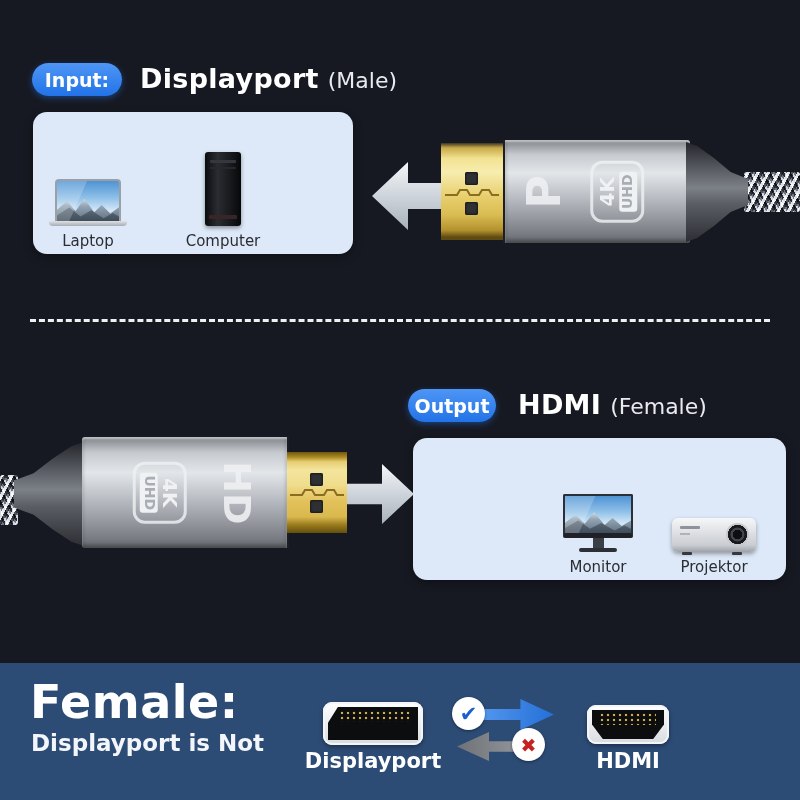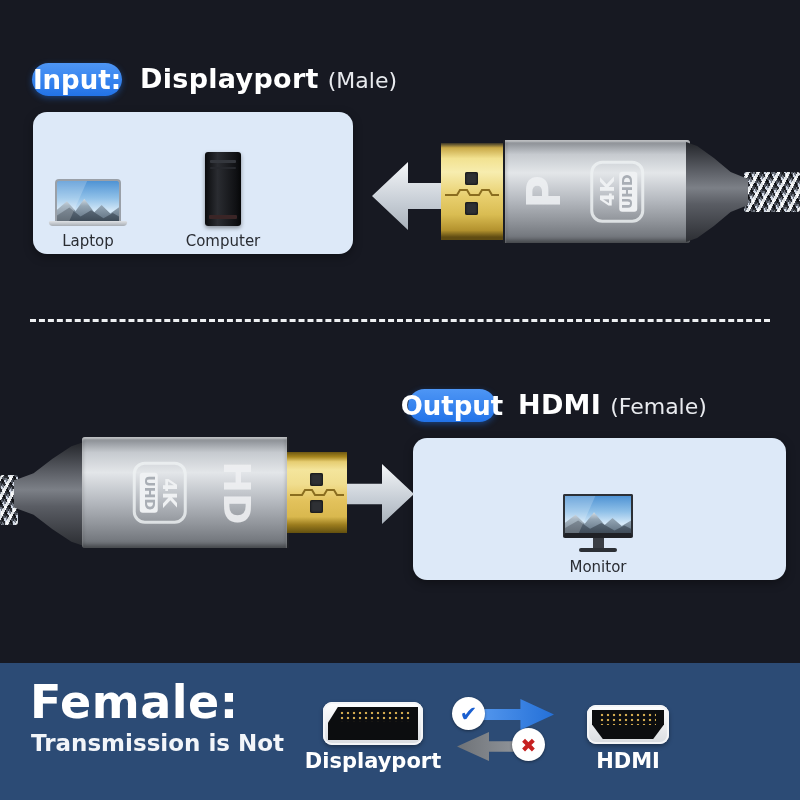--- a/index.html
+++ b/index.html
@@ -2,21 +2,21 @@
 <html><head>
 <meta charset="utf-8">
 <style>
   html,body{margin:0;padding:0;background:#0d0e12;}
   .canvas{position:relative;width:800px;height:800px;margin:0 auto;background:#171922;
     font-family:"DejaVu Sans","Liberation Sans",sans-serif;overflow:hidden;}
 
   
   .pill{position:absolute;display:flex;align-items:center;justify-content:center;
     background:linear-gradient(180deg,#4e96f5,#2273e8);color:#fff;font-weight:700;
-    font-size:26px;border-radius:17px;box-shadow:0 2px 6px rgba(34,115,232,.45);}
+    font-size:19px;border-radius:17px;box-shadow:0 2px 6px rgba(34,115,232,.45);}
   .pill-input{left:32px;top:63px;width:90px;height:33px;}
   .pill-output{left:408px;top:389px;width:88px;height:33px;}
   .sec-title{position:absolute;color:#fff;display:flex;align-items:baseline;gap:9px;}
   .sec-title .main{font-size:27px;font-weight:600;letter-spacing:.3px;}
   .sec-title .sub{font-size:22px;font-weight:400;color:#e8eaee;}
   .title-input{left:140px;top:63px;}
   .title-output{left:518px;top:389px;}
 
   
   .panel{position:absolute;background:#dde9f8;border-radius:14px;box-shadow:0 3px 10px rgba(0,0,0,.35);}
@@ -247,26 +247,38 @@
               <i class="m1"></i>
               <i class="m2"></i>
               <i class="streak"></i>
             </div>
           <div class="neck"></div>
             <div class="foot"></div>
         </div>
       </div>
       <div class="dlabel">Monitor</div>
     </div>
+    <div class="device" style="left:246px;top:22px;width:110px;">
+      <div class="icon-area">
+        <div class="projector">
+          <div class="lens"></div>
+            <div class="brand"></div>
+            <div class="dot"></div>
+          <div class="feet"></div>
+            <div class="feet2"></div>
+        </div>
+      </div>
+      <div class="dlabel">Projektor</div>
+    </div>
   </div>
 
   <div class="notice">
     <div class="notice-title">Female:</div>
     <div class="notice-text">
-      <div>Transmission is Not</div>
+      <div>Displayport is Not</div>
     </div>
   </div>
 
   <div class="port-icon dp-port">
     <div class="black">
         <div class="pins"></div>
       </div>
   </div>
   <div class="port-label lbl-dp">Displayport</div>
 

